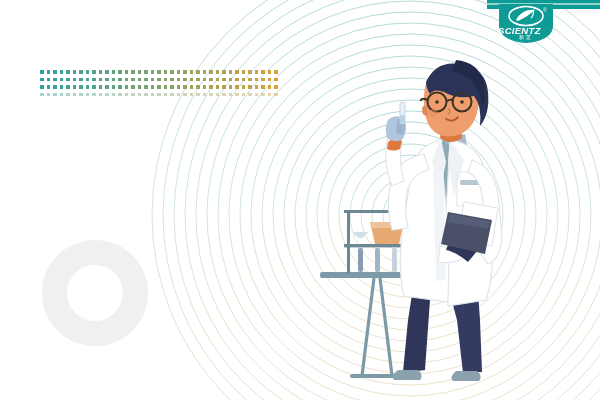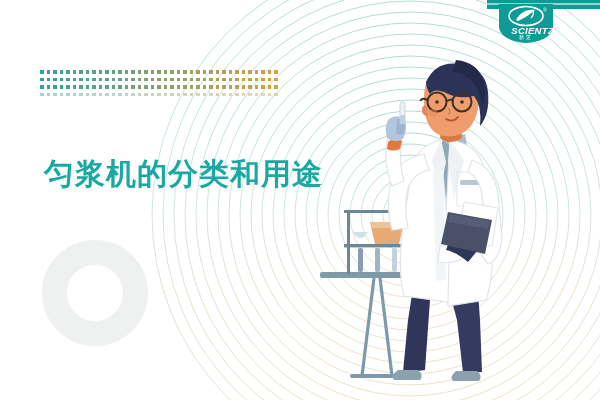--- a/index.html
+++ b/index.html
@@ -95,21 +95,21 @@
     left: 10px;
     top: 2px;
     width: 58px;
     height: 42px;
   }
   #logo-text {
     position: absolute;
     left: 11px;
     top: 25px;
     width: 56px;
-    text-align: right;
+    text-align: left;
     font-size: 9.5px;
     font-weight: bold;
     font-style: italic;
     letter-spacing: .3px;
     color: #ffffff;
     font-family: "Liberation Sans", sans-serif;
   }
   #logo-sub {
     position: absolute;
     left: 11px;
@@ -329,21 +329,20 @@
       <i style="background: rgb(184, 161, 79); opacity: 0.45;"></i>
       <i style="background: rgb(189, 161, 77); opacity: 0.45;"></i>
       <i style="background: rgb(193, 161, 74); opacity: 0.45;"></i>
       <i style="background: rgb(198, 161, 71); opacity: 0.45;"></i>
       <i style="background: rgb(203, 161, 68); opacity: 0.45;"></i>
       <i style="background: rgb(208, 161, 66); opacity: 0.45;"></i>
       <i style="background: rgb(212, 161, 63); opacity: 0.45;"></i>
       <i style="background: rgb(217, 161, 60); opacity: 0.45;"></i>
     </div>
 
-  <div id="title">匀浆机的分类和用途</div>
 
   <div id="logo-wrap">
     <div id="logo-topbar"></div>
     <svg id="logo-shield" viewBox="0 0 58 42">
       <path d="M2 2 H56 V24 C56 34 44 40 29 41 C14 40 2 34 2 24 Z" fill="#0e9b95"></path>
       <ellipse cx="29" cy="14" rx="17" ry="9.5" fill="none" stroke="#ffffff" stroke-width="1.6"></ellipse>
       <path d="M19 18 C23 10 31 7 38 8 C33 12 28 16 21 19 Z" fill="#ffffff"></path>
       <path d="M36 8 C37 11 36 14 34 16" fill="none" stroke="#ffffff" stroke-width="1.3"></path>
     </svg>
     <div id="logo-reg">®</div>

